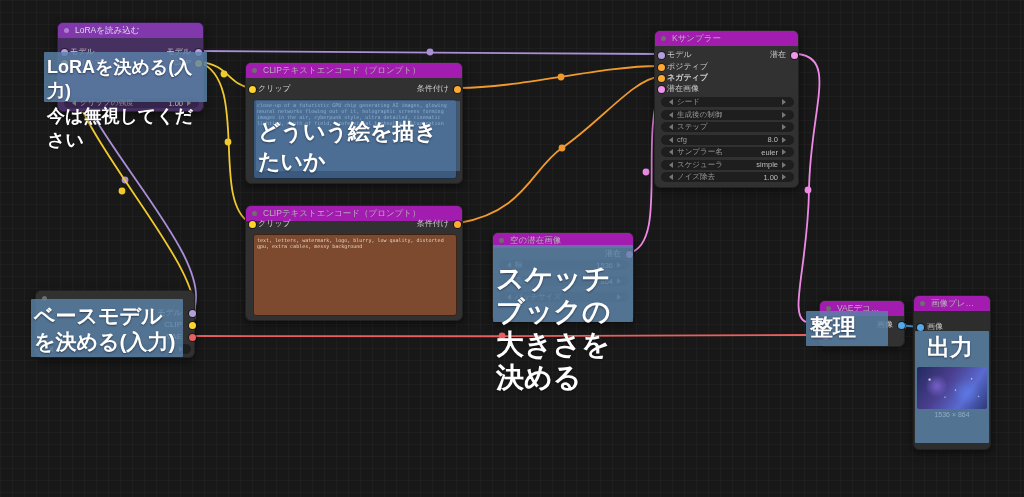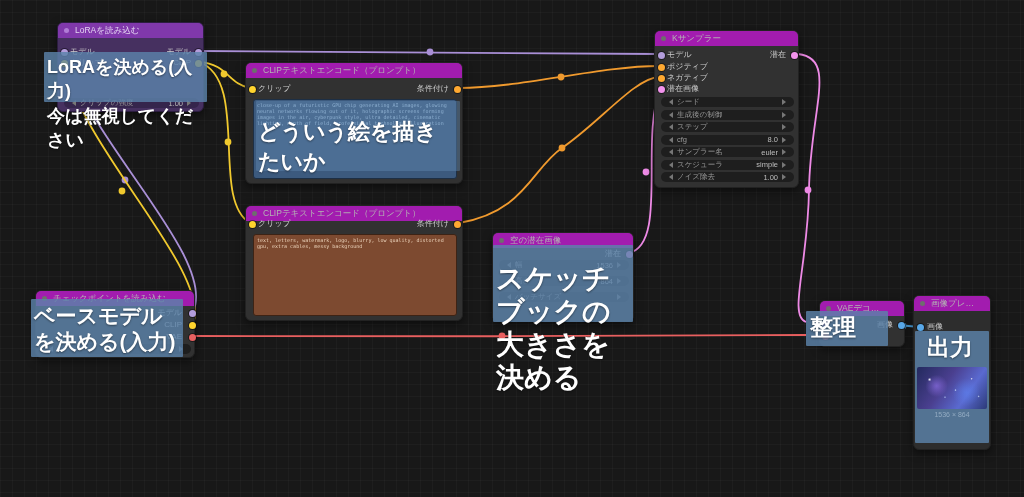--- a/index.html
+++ b/index.html
@@ -120,21 +120,20 @@
     <div class="ntitle">CLIPテキストエンコード（プロンプト）</div>
     <span class="ndot"></span>
     <span class="pin c-clip" style="left:2.5px;top:14.5px;"></span>
     <span class="slotlbl" style="left:12px;top:13px;">クリップ</span>
     <span class="pin c-cond" style="left:208px;top:14.5px;"></span>
     <span class="slotlbl out" style="right:13px;top:13px;">条件付け</span>
     <div class="textarea ta-neg" style="left:7px;top:28px;width:204px;height:82px;">text, letters, watermark, logo, blurry, low quality, distorted gpu, extra cables, messy background</div>
   </div>
 
   <div class="node" style="left:35px;top:290px;width:160px;height:68px;">
-    <div class="ntitle">チェックポイントを読み込む</div>
     <span class="ndot"></span>
     <span class="pin c-model" style="left:153px;top:18.5px;"></span>
     <span class="slotlbl out" style="right:12px;top:17px;">モデル</span>
     <span class="pin c-clip" style="left:153px;top:30.5px;"></span>
     <span class="slotlbl out" style="right:12px;top:29px;">CLIP</span>
     <span class="pin c-vae" style="left:153px;top:42.5px;"></span>
     <span class="slotlbl out" style="right:12px;top:41px;">VAE</span>
     <div class="widget" style="left:5px;top:53px;width:150px;">
       <span class="arr-l"></span>
       <span class="arr-r"></span>
@@ -179,21 +178,21 @@
   </div>
 
   <div class="node" style="left:654px;top:30px;width:145px;height:158px;">
     <div class="ntitle">Kサンプラー</div>
     <span class="ndot"></span>
     <span class="pin c-model" style="left:2.5px;top:20.5px;"></span>
     <span class="slotlbl" style="left:12px;top:19px;">モデル</span>
     <span class="pin c-cond" style="left:2.5px;top:32.5px;"></span>
     <span class="slotlbl" style="left:12px;top:31px;">ポジティブ</span>
     <span class="pin c-cond" style="left:2.5px;top:43.5px;"></span>
-    <span class="slotlbl" style="left:12px;top:42px;">ネガティブ</span>
+    <span class="slotlbl" style="left:12px;top:42px;font-weight:bold;">ネガティブ</span>
     <span class="pin c-latent" style="left:2.5px;top:54.5px;"></span>
     <span class="slotlbl" style="left:12px;top:53px;">潜在画像</span>
     <span class="pin c-latent" style="left:135.5px;top:20.5px;"></span>
     <span class="slotlbl out" style="right:12px;top:19px;">潜在</span>
 
     <div class="widget" style="left:6px;top:66px;width:133px;">
       <span class="wgroup">
           <span class="arr-l"></span>
       <span class="wlabel">シード</span>
         </span>

